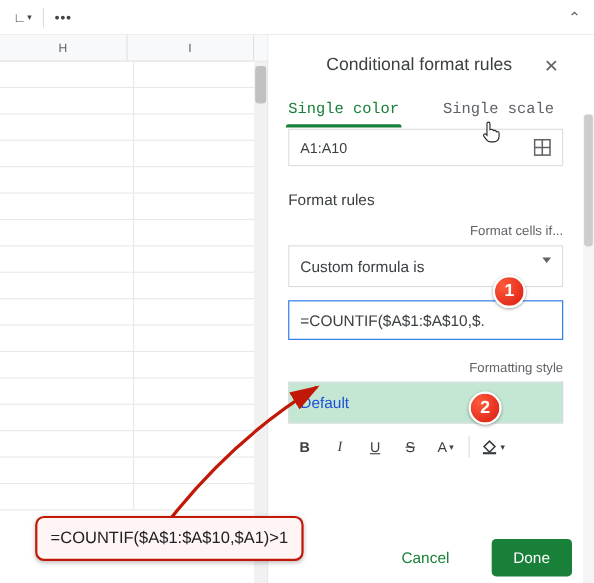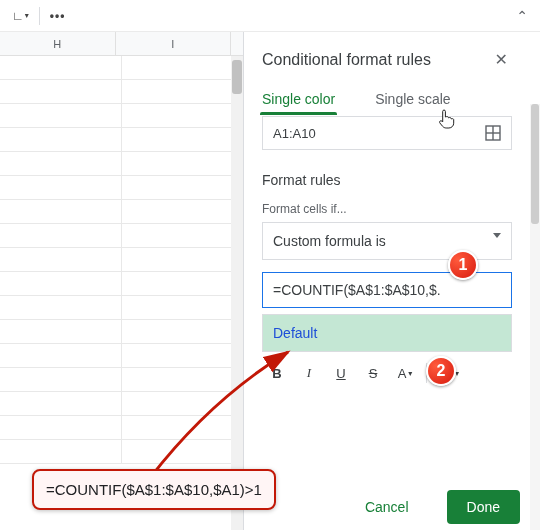--- a/index.html
+++ b/index.html
@@ -91,41 +91,42 @@
   .panel-thumb {
     position:absolute;
     left:1px; top:0;
     width:8px; height:120px;
     background:#cdcdcd;
     border-radius:3px;
   }
   .panel-title {
     display:flex;
     align-items:center;
-    justify-content:space-between;
+    justify-content:flex-end;
     padding: 14px 0 12px;
     gap: 25px;
   }
   .panel-title h2 {
     margin:0;
     font-size:16px;
     font-weight:400;
     color:#3c4043;
   }
   .close-x {
     color:#5f6368;
     font-size:16px;
     cursor:pointer;
     padding:4px;
   }
   .tabs {
     display:flex;
     gap:40px;
     border-bottom:1px solid transparent;
     margin-top:6px;
+    font-family:Liberation Mono, monospace;
   }
   .tab {
     padding: 0 0 8px;
     font-size:14px;
     cursor:pointer;
     position:relative;
   }
   .tab.active {
     color:#188038;
   }
@@ -145,20 +146,21 @@
   }
   .section-label {
     font-size:14px;
     color:#3c4043;
     margin: 22px 0 14px;
   }
   .sub-label {
     font-size:12px;
     color:#5f6368;
     margin: 2px 0 6px;
+    text-align: right;
   }
   .range-box {
     display:flex;
     align-items:center;
     justify-content:space-between;
     border:1px solid #dadce0;
     padding:8px 10px;
     color:#3c4043;
     font-size:13px;
   }
@@ -402,20 +404,21 @@
 
       <div class="select-box">
         <span>Custom formula is</span>
         <span class="caret-down"></span>
       </div>
 
       <div class="formula-input">
         <span>=COUNTIF($A$1:$A$10,$.</span>
       </div>
 
+      <div class="sub-label" style="margin-top:18px;">Formatting style</div>
       <div class="style-preview">Default</div>
 
       <div class="fmt-toolbar">
         <span class="fmt-btn" style="font-weight:bold;font-family:Arial;">B</span>
         <span class="fmt-btn" style="font-style:italic;">I</span>
         <span class="fmt-btn" style="text-decoration:underline;font-family:Arial;">U</span>
         <span class="fmt-btn" style="font-family:Arial;">
             <span style="text-decoration:line-through;">S</span>
           </span>
         <span class="fmt-btn" style="font-family:Arial;">A<span style="font-size:8px;margin-left:2px;">▾</span></span>

